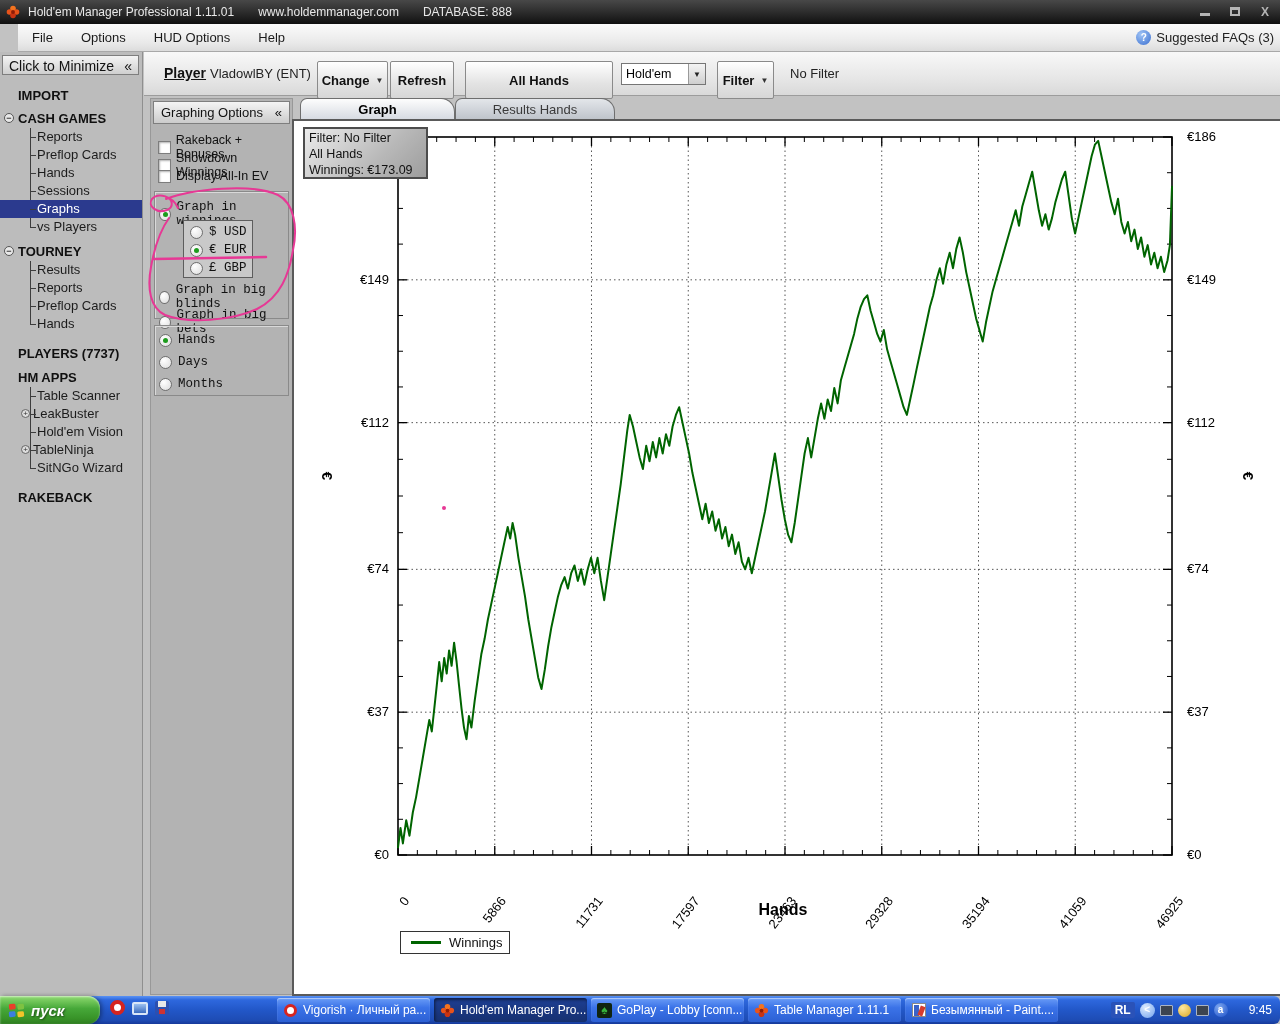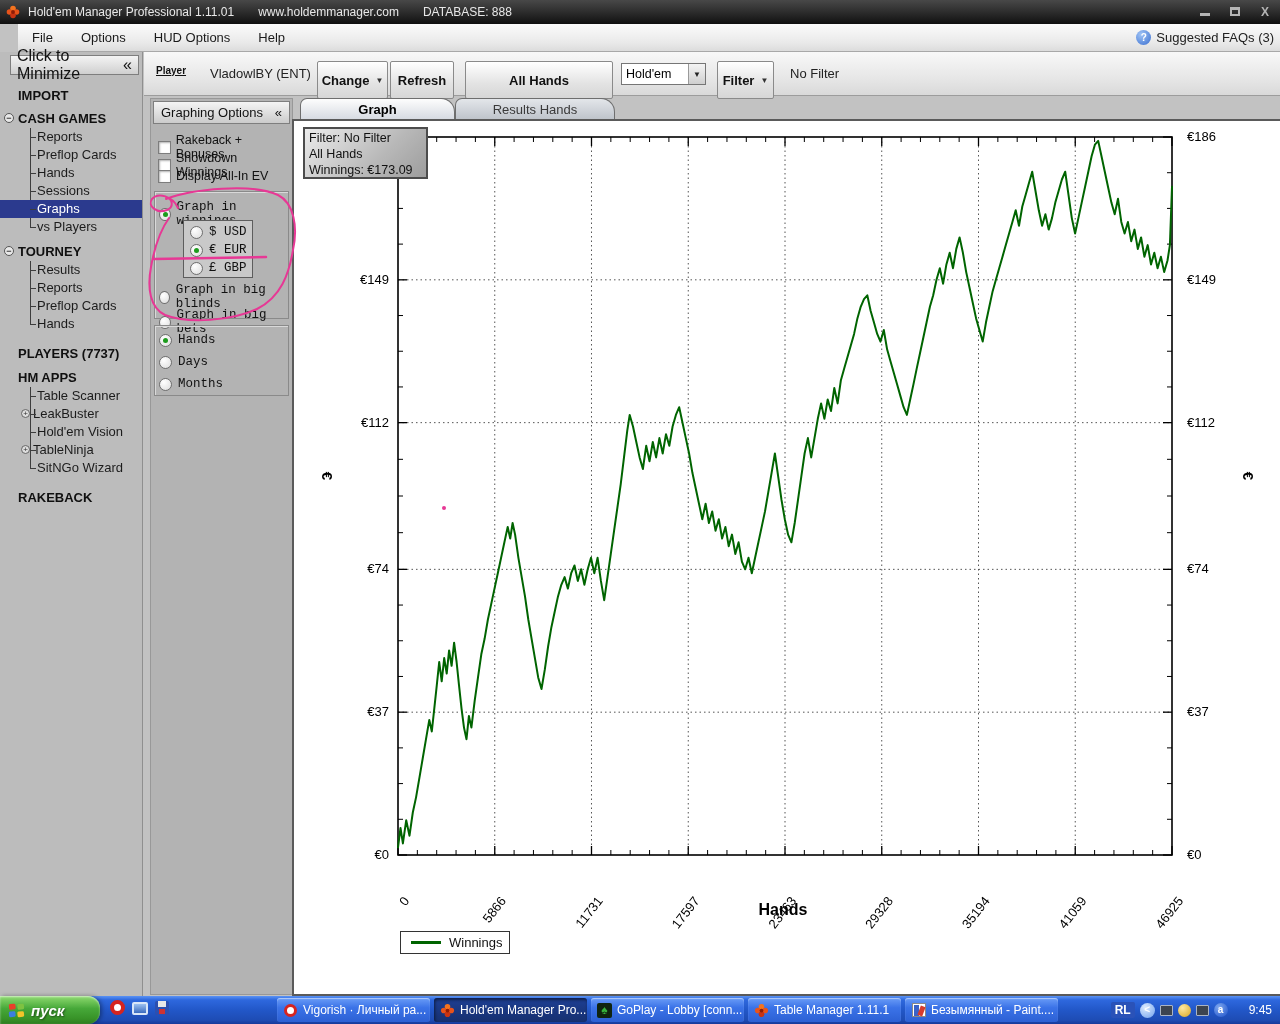--- a/index.html
+++ b/index.html
@@ -21,42 +21,42 @@
   .menubar { position:absolute; left:0; top:24px; width:1280px; height:28px;
     background:linear-gradient(#fbfbfb,#e9e9e9 70%,#dcdcdc); border-bottom:1px solid #a8a8a8;
     display:flex; align-items:center; font-size:13px; color:#1a1a1a;margin-left:18px; }
   .menu-item { padding:0 14px; height:100%; display:flex; align-items:center; }
   .faq { position:absolute; right:10px; top:0; height:100%; display:flex; align-items:center; gap:5px; font-size:13px; color:#222; }
   .faq-q { width:15px; height:15px; border-radius:50%; background:radial-gradient(circle at 35% 30%,#9fc3f5,#3a6fd0); color:#fff; font-size:10px; font-weight:bold; display:flex; align-items:center; justify-content:center; }
   .faq-arrow { font-size:9px; color:#444; }
 
   
   .sidebar { position:absolute; left:0; top:52px; width:143px; height:944px; background:#bcbcbc; border-right:1px solid #8f8f8f; }
-  .minimize-bar { margin:3px 3px 0 10px; height:20px; background:linear-gradient(#f4f4f4,#cfcfcf); border:1px solid #7e7e7e;
-    font-size:16px; color:#111; display:flex; align-items:center; padding:0 6px; justify-content:space-between; }
+  .minimize-bar { margin:3px 3px 0 2px; height:20px; background:linear-gradient(#f4f4f4,#cfcfcf); border:1px solid #7e7e7e;
+    font-size:14px; color:#111; display:flex; align-items:flex-end; padding:0 6px; justify-content:space-between; }
   .sec-header { font-size:13px; font-weight:bold; color:#101010; padding-left:18px; position:relative; height:19px; line-height:19px; }
   .sec-gap { margin-top:11px; }
   .expander { position:absolute; left:4px; top:4px; width:10px; height:10px; border:1px solid #555; border-radius:50%;
     background:#e8e8e8; font-size:9px; line-height:8px; text-align:center; color:#333; }
   .tree { position:relative; }
   .tree .vline { position:absolute; left:30px; top:0; bottom:9px; width:1px; background:#3d3d3d; }
   .tree-item { position:relative; height:18px; line-height:18px; padding-left:37px; font-size:13px; color:#1c1c1c; }
   .tree-item::before { content:""; position:absolute; left:30px; top:9px; width:6px; height:1px; background:#3d3d3d; }
   .tree-item.selected { background:#2b3a8e; color:#fff; }
   .plus-badge { position:absolute; left:21px; top:4px; width:9px; height:9px; border:1px solid #666; border-radius:50%;
     background:#ddd; font-size:8px; line-height:7px; text-align:center; color:#333; }
   .tree-item.haspad { padding-left:33px; }
 
   
   .content { position:absolute; left:144px; top:52px; width:1136px; height:944px; background:#c2c2c2; }
 
   
   .toolbar { position:absolute; left:0; top:0; width:1136px; height:44px;
     background:linear-gradient(#f8f8f8,#e7e7e7 60%,#d9d9d9); border-bottom:1px solid #9c9c9c; }
-  .toolbar .lbl-player { position:absolute; left:12px; top:13px; font-size:10px; font-weight:bold; color:#111;text-decoration:underline; }
+  .toolbar .lbl-player { position:absolute; left:20px; top:13px; font-size:14px; font-weight:bold; color:#111;text-decoration:underline; }
   .toolbar .player-name { position:absolute; left:66px; top:14px; font-size:13px; color:#222; }
   .tb-btn { position:absolute; top:9px; height:38px; background:linear-gradient(#ffffff,#e3e3e3 60%,#d6d6d6);
     border:1px solid #8a8a8a; border-radius:2px; font-size:13px; font-weight:bold; color:#111;
     display:flex; align-items:center; justify-content:center; gap:6px; }
   .tb-btn .dd { font-size:8px; color:#333; }
   .btn-change { left:173px; width:71px; }
   .btn-refresh { left:246px; width:64px; }
   .btn-allhands { left:321px; width:148px; }
   .combo { position:absolute; left:477px; top:11px; width:85px; height:22px; border:1px solid #767676; background:#fff; display:flex; }
   .combo .combo-text { flex:1; font-size:12.5px; padding:3px 4px; color:#000; }
@@ -94,21 +94,21 @@
   .hands-label { position:absolute; left:441px; top:803px; width:100px; text-align:center; font-size:16px; font-weight:bold; color:#000; }
   .legend { position:absolute; left:108px; top:833px; width:110px; height:23px; background:#fff; border:1px solid #333;
     display:flex; align-items:center; gap:8px; padding-left:10px; font-size:13px; color:#111; }
   .legend-swatch { width:30px; height:3px; background:#006400; }
 
   
   #annotation-overlay { position:absolute; left:0; top:0; z-index:40; pointer-events:none; }
 
   
   .taskbar { position:absolute; left:0; top:996px; width:1280px; height:28px; z-index:60;
-    background:linear-gradient(#5a93f5,#2e68de 14%,#2257c8 50%,#1e4cb4 86%,#16399b); }
+    background:linear-gradient(#5a93f5,#2e68de 14%,#2257c8 50%,#1e4cb4 86%,#16399b);border-radius:6px; }
   .start-btn { position:absolute; left:0; top:0; width:100px; height:28px; border-radius:0 12px 12px 0;
     background:linear-gradient(#8fdb70,#46a839 45%,#389328 80%,#2e7d20);
     box-shadow:inset 0 1px 2px rgba(255,255,255,.6), 2px 0 4px rgba(0,0,0,.35);
     display:flex; align-items:center; gap:6px; padding-left:8px;
     color:#fff; font-size:15px; font-weight:bold; font-style:italic; text-shadow:1px 1px 2px rgba(0,0,0,.5); }
   .quick { position:absolute; left:110px; top:4px; display:flex; gap:7px; align-items:center; }
   .ql-opera { width:15px; height:15px; border-radius:50%; border:4px solid #d6241f; background:#fff; }
   .ql-desktop { width:16px; height:13px; background:linear-gradient(#9cc0f0,#3a6bbf); border:2px solid #d9e6f8; border-radius:2px; margin-top:2px; }
   .ql-save { width:14px; height:14px; background:#2c4fb0; border-radius:2px; position:relative; margin-top:1px; }
   .ql-save::after { content:""; position:absolute; left:3px; top:0; width:8px; height:6px; background:#e8e8e8; }

